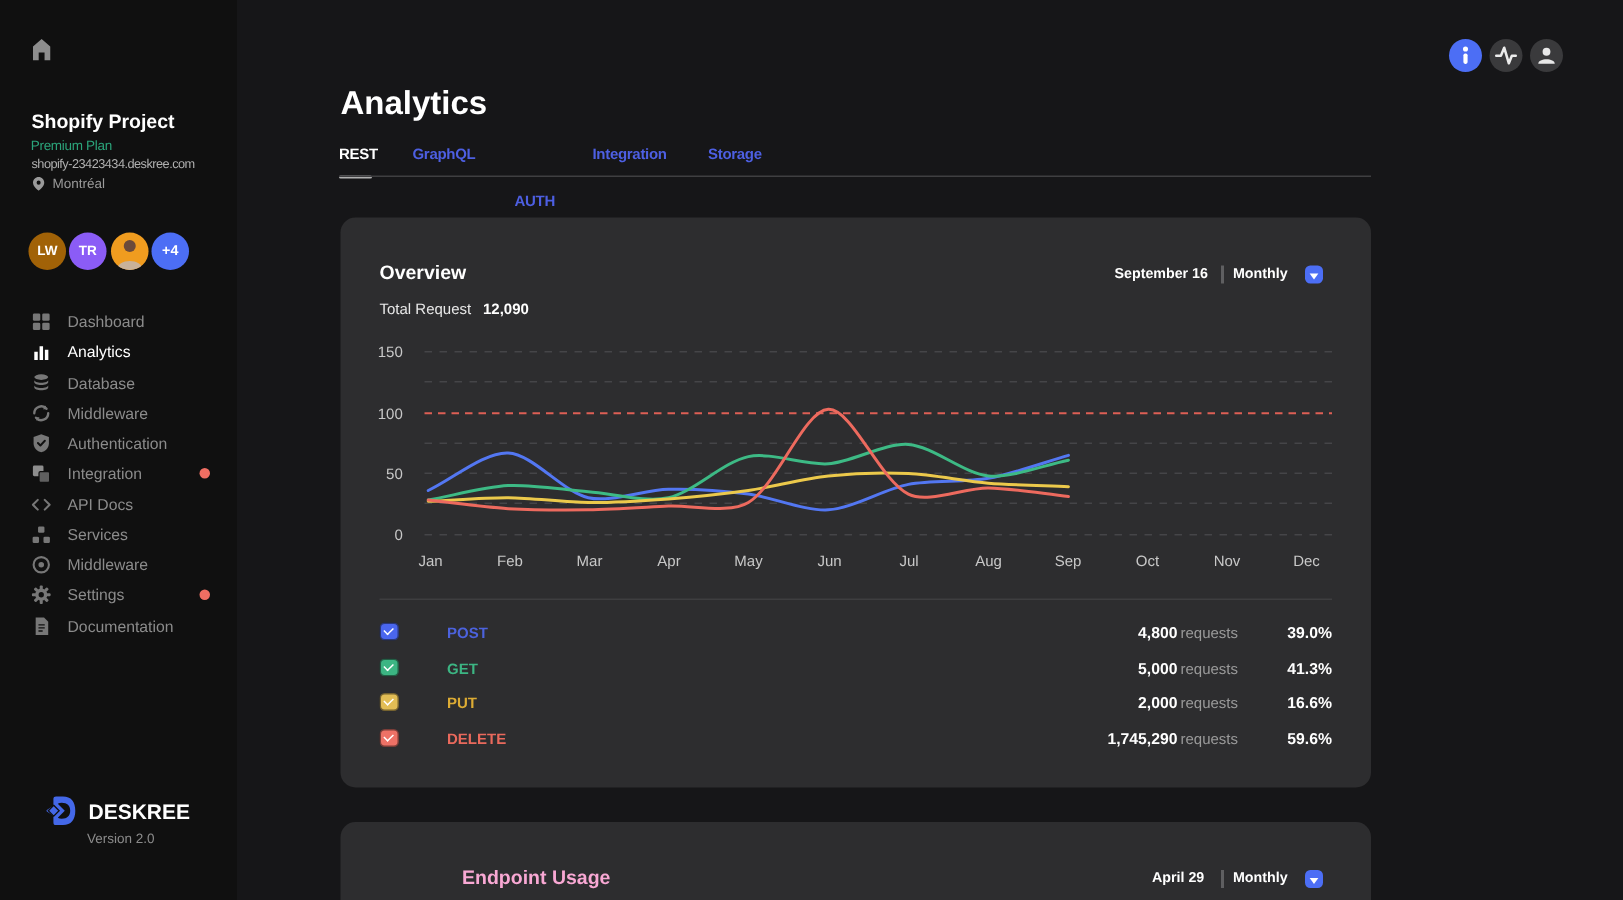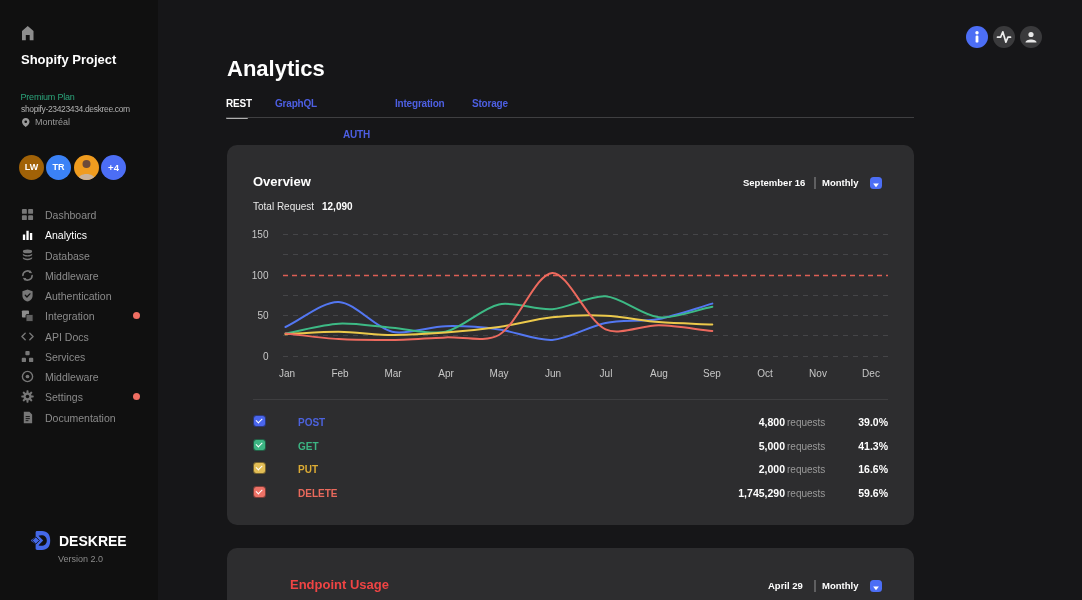--- a/index.html
+++ b/index.html
@@ -12,30 +12,30 @@
 .mi{position:absolute;left:0;top:0;width:13px;height:13px;}
 .mt{position:absolute;left:24px;top:1px;font-size:10.5px;color:#8b8b8b;}
 .dot{position:absolute;left:112px;top:3px;width:7px;height:7px;border-radius:50%;background:#ef6e62;}
 </style>
 </head>
 <body>
 <div id="sidebar">
   <svg class="abs" style="left:20.5px;top:25px" width="13.5" height="15.5" viewBox="0 0 13.5 15.5">
       <path d="M1 6 L6.75 1 L12.5 6 V15.2 H8.7 V10 H4.8 V15.2 H1 Z" fill="#8d8d8d"></path>
     </svg>
-  <div class="abs" style="left:21px;top:52px;color:#fff;font-size:13px;font-weight:bold;">Shopify Project</div>
+  <div class="abs" style="left:21px;top:73px;color:#fff;font-size:13px;font-weight:bold;">Shopify Project</div>
   <div class="abs" style="left:20.5px;top:92px;color:#2ba47a;font-size:9px;letter-spacing:-0.2px;">Premium Plan</div>
   <div class="abs" style="left:21px;top:103.5px;color:#b0b0b0;font-size:8.5px;letter-spacing:-0.35px;">shopify-23423434.deskree.com</div>
   <svg class="abs" style="left:22px;top:117px" width="7.5" height="11" viewBox="0 0 10 12">
       <path d="M5 0 C2.2 0 0 2.2 0 5 C0 8.7 5 12 5 12 C5 12 10 8.7 10 5 C10 2.2 7.8 0 5 0 Z M5 6.8 A1.8 1.8 0 1 1 5 3.2 A1.8 1.8 0 0 1 5 6.8 Z" fill="#9a9a9a"></path>
     </svg>
   <div class="abs" style="left:35px;top:116.5px;color:#9a9a9a;font-size:9px;">Montréal</div>
 
   <div class="abs" style="left:19px;top:155px;width:25px;height:25px;border-radius:50%;background:#a16207;color:#fff;font-size:9px;font-weight:bold;text-align:center;line-height:25px;">LW</div>
-  <div class="abs" style="left:46px;top:155px;width:25px;height:25px;border-radius:50%;background:#3b82f6;color:#fff;font-size:9px;font-weight:bold;text-align:center;line-height:25px;">TR</div>
+  <div class="abs" style="left:46px;top:155px;width:25px;height:25px;border-radius:50%;background:#8b5cf6;color:#fff;font-size:9px;font-weight:bold;text-align:center;line-height:25px;">TR</div>
   <div class="abs" style="left:74px;top:155px;width:25px;height:25px;border-radius:50%;background:#f09c1f;overflow:hidden;">
     <svg width="25" height="25" viewBox="0 0 25 25">
         <circle cx="12.5" cy="9" r="4" fill="#6b4a3a"></circle>
         <path d="M4 25 C4 17 21 17 21 25 Z" fill="#c9b29a"></path>
       </svg>
   </div>
   <div class="abs" style="left:101px;top:155px;width:25px;height:25px;border-radius:50%;background:#4c6ef5;color:#fff;font-size:9.5px;font-weight:bold;text-align:center;line-height:25px;">+4</div>
 
   <div class="mrow" style="top:208px;">
       <svg class="mi" viewBox="0 0 14 14">
@@ -244,21 +244,21 @@
     <div class="legendrow" style="top:340px;">
         <span class="cb" style="background:#ed7166;"></span>
         <span class="lab" style="color:#e9695c;">DELETE</span>
         <span class="num">1,745,290</span>
         <span class="req">requests</span>
         <span class="pct">59.6%</span>
       </div>
   </div>
 
   <div class="card" style="left:69px;top:548px;width:687px;height:100px;">
-    <div class="abs" style="left:26px;top:28.5px;color:#ef4444;font-size:13px;font-weight:bold;padding-left:37px;">Endpoint Usage</div>
+    <div class="abs" style="left:44px;top:28.5px;color:#f9a8d4;font-size:13px;font-weight:bold;padding-left:37px;">Endpoint Usage</div>
     <div class="abs" style="left:541px;top:32.3px;color:#fff;font-size:9.5px;font-weight:bold;">April 29</div>
     <div class="abs" style="left:587px;top:32px;width:1.5px;height:12px;background:#5f5f61;"></div>
     <div class="abs" style="left:595px;top:32.3px;color:#fff;font-size:9.5px;font-weight:bold;">Monthly</div>
     <div class="abs" style="left:642.5px;top:32.3px;width:12.2px;height:12.2px;border-radius:3.5px;background:#4c6ef5;"><svg width="12" height="12" viewBox="0 0 12 12">
           <path d="M3.1 4.4 H8.9 L6 8.3 Z" fill="#fff"></path>
         </svg></div>
   </div>
 </div>
 <style>
 .legendrow{position:absolute;left:26px;width:635px;height:16px;}

